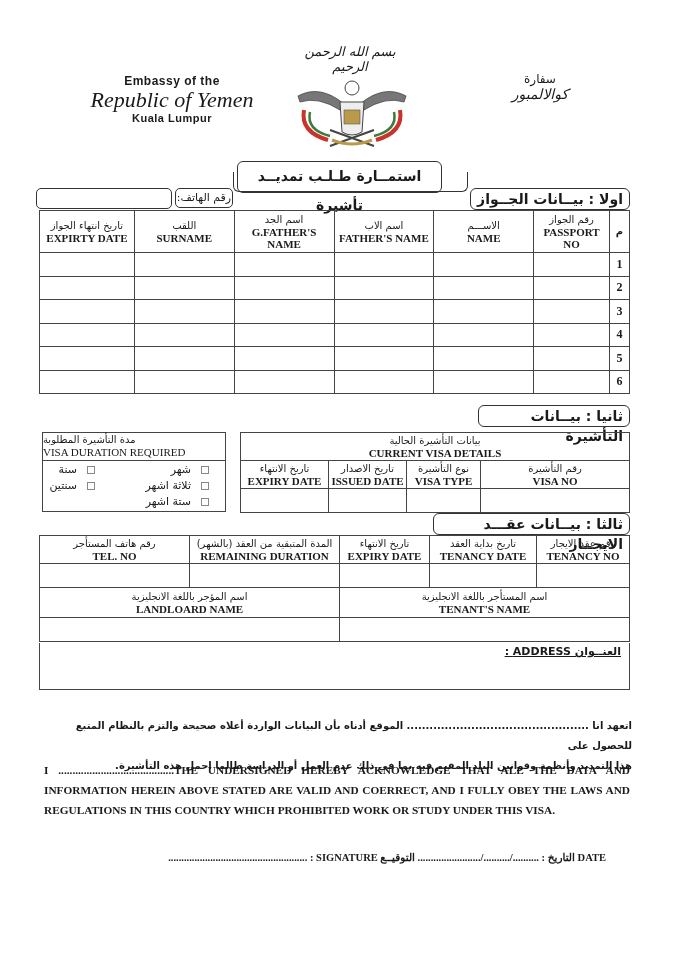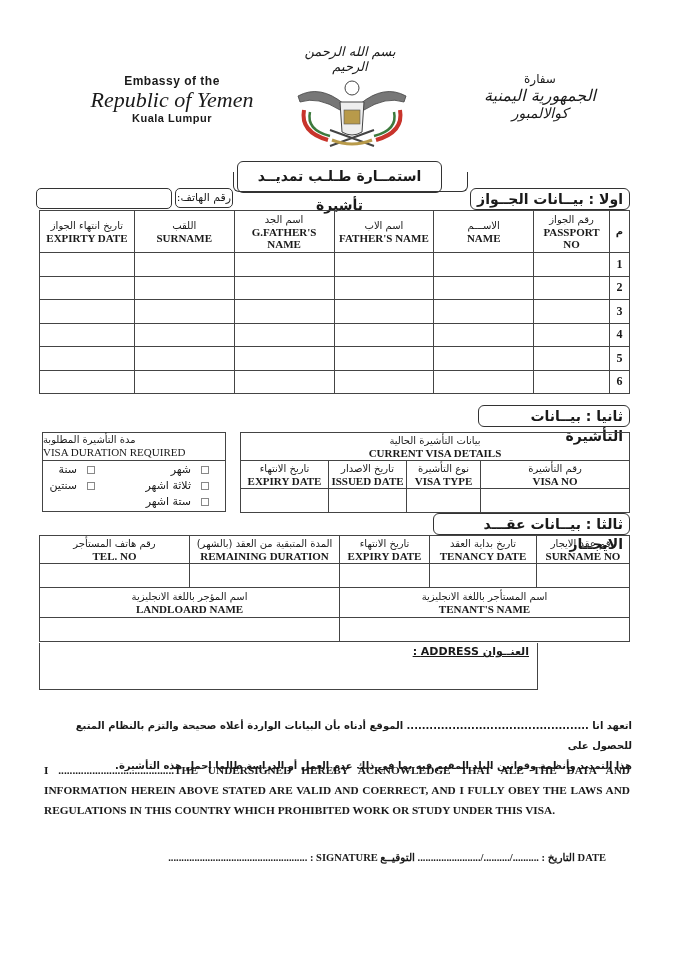--- a/index.html
+++ b/index.html
@@ -46,21 +46,21 @@
   .duration-box .head .ar { font-size: 10px; line-height: 13px; }
   .duration-box .head .en { font-weight: normal; font-size: 11px; line-height: 13px; }
   .dur-opt { position: absolute; font-size: 11px; display: flex; align-items: center; gap: 10px; direction: rtl; font-family: "DejaVu Sans", sans-serif; }
   .cb { width: 8px; height: 8px; border: 1px solid #888; display: inline-block; }
 
   .visa-table { left: 240px; top: 432px; width: 390px; }
   .visa-table td { height: 15px; }
 
   .tenancy-table { left: 39px; top: 535px; width: 591px; }
 
-  .address-box { left: 39px; top: 643px; width: 499px; height: 47px; border: 1px solid #444; border-top: none; text-decoration: underline; }
+  .address-box { left: 39px; top: 643px; width: 591px; height: 47px; border: 1px solid #444; border-top: none; text-decoration: underline; }
   .address-label { right: 8px; top: 2px; font-size: 11px; font-weight: bold; text-decoration: underline; }
 
   .decl-ar { font-size: 10px; direction: rtl; text-align: right; font-family: "DejaVu Sans", sans-serif; font-weight: bold; }
   .decl-ar1 { left: 40px; top: 716px; width: 592px; line-height: 20px; }
   .decl-en { left: 44px; top: 760px; width: 586px; font-size: 11.3px; font-weight: bold; line-height: 20px; text-align: justify; text-align-last: left; }
 
   .sign-line { left: 90px; top: 851px; width: 516px; font-size: 10.5px; font-weight: bold; white-space: nowrap; text-align: right; direction: rtl; }
 </style>
 </head>
 <body>
@@ -82,21 +82,20 @@
   <path d="M104 38 Q108 56 84 62" stroke="#3d7a3d" stroke-width="2.5" fill="none"></path>
   <circle cx="62" cy="14" r="7" fill="#fff" stroke="#444" stroke-width="1"></circle>
   <path d="M50 28 L74 28 L72 58 Q62 64 52 58 Z" fill="#eee" stroke="#444" stroke-width="1"></path>
   <rect x="54" y="36" width="16" height="14" fill="#b89a4a" stroke="#555" stroke-width="0.6"></rect>
   <path d="M40 72 L84 56 M84 72 L40 56" stroke="#444" stroke-width="2"></path>
   <path d="M42 66 Q62 74 82 66" stroke="#b89a4a" stroke-width="3" fill="none"></path>
 </svg>
 
 <div class="abs emb-ar ar">
   <div class="l1">سفارة</div>
-  <div class="l2">الجمهورية اليمنية</div>
   <div class="l3">كوالالمبور</div>
 </div>
 
 <div class="abs title-box ar">استمــارة طـلـب تمديــد تأشيرة</div>
 <div class="abs name-field"></div>
 
 <div class="abs phone-input"></div>
 <div class="abs phone-label ar">رقم الهاتف:</div>
 
 <div class="abs sec-label sec1 ar">اولا : بيــانات الجــواز</div>
@@ -271,21 +270,21 @@
     <td style="width:90px">
           <span class="ar">تاريخ الانتهاء</span>
           <span class="en">EXPIRY DATE</span>
         </td>
     <td style="width:107px">
           <span class="ar">تاريخ بداية العقد</span>
           <span class="en">TENANCY DATE</span>
         </td>
     <td>
           <span class="ar">رقم عقد الايجار</span>
-          <span class="en">SURNAME NO</span>
+          <span class="en">TENANCY NO</span>
         </td>
   </tr>
   <tr>
     <td style="height:24px"></td>
     <td></td>
     <td></td>
     <td></td>
     <td></td>
   </tr>
   <tr>

